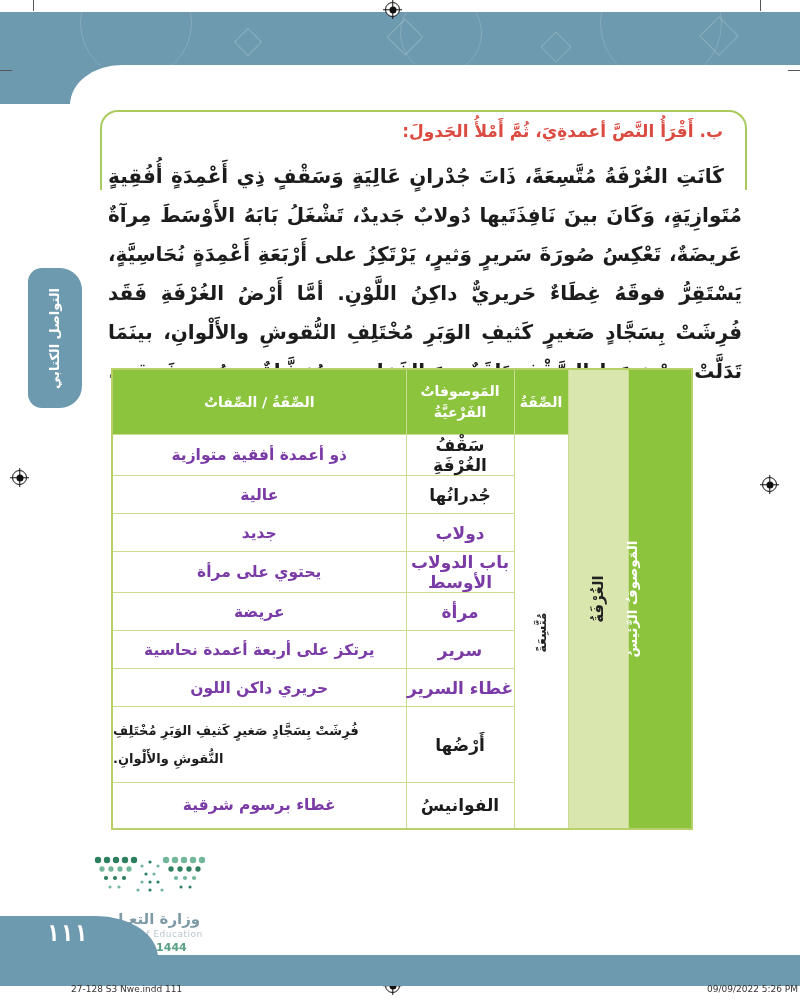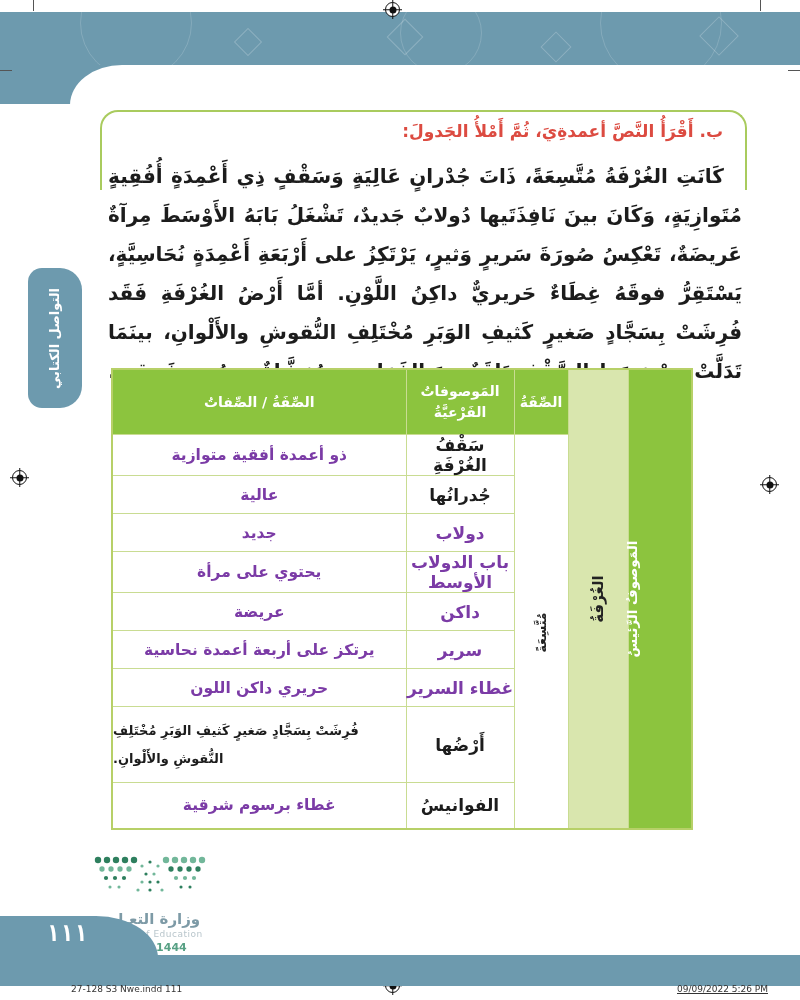--- a/index.html
+++ b/index.html
@@ -63,21 +63,21 @@
   .bottom-band{position:absolute;left:0;top:955px;width:800px;height:31px;background:#6d9aae;}
   .bottom-band-left{position:absolute;left:0;top:916px;width:158px;height:70px;background:#6d9aae;border-top-right-radius:62px 42px;}
   .page-number{position:absolute;left:46px;top:920px;color:#fff;font-size:23px;font-weight:bold;letter-spacing:5px;direction:rtl;font-family:Liberation Mono, monospace;}
   .moe-logo{position:absolute;left:85px;top:852px;width:130px;text-align:center;direction:ltr;}
   .moe-logo svg{display:block;margin:0 auto;}
   .moe-ar{color:#7d9aa6;font-size:15px;font-weight:bold;margin-top:12px;direction:rtl;}
   .moe-en{color:#b9c6cc;font-size:9px;letter-spacing:.5px;margin-top:1px;}
   .moe-years{color:#58a185;font-size:11px;font-weight:bold;margin-top:2px;}
   .foot-note{position:absolute;top:984px;font-size:9px;color:#333;direction:ltr;margin-left:31px;}
   .foot-left{left:40px;}
-  .foot-right{left:646px;text-decoration:underline;}
+  .foot-right{left:676px;}
 </style>
 </head>
 <body>
 
 <div class="top-band-left"></div>
 <div class="top-band">
   <span class="pat-circle" style="left:80px;top:-45px;width:110px;height:110px;"></span>
   <span class="pat-circle" style="left:400px;top:-20px;width:80px;height:80px;"></span>
   <span class="pat-circle" style="left:600px;top:-50px;width:120px;height:120px;"></span>
   <span class="pat-diamond" style="left:238px;top:20px;width:18px;height:18px;"></span>
@@ -147,21 +147,21 @@
         </tr>
         <tr style="height: 38px;">
           <td class="cell sub-cell ink-purple">دولاب</td>
           <td class="cell attr-cell ink-purple">جديد</td>
         </tr>
         <tr style="height: 38px;">
           <td class="cell sub-cell ink-purple">باب الدولاب الأوسط</td>
           <td class="cell attr-cell ink-purple">يحتوي على مرأة</td>
         </tr>
         <tr style="height: 38px;">
-          <td class="cell sub-cell ink-purple">داكن</td>
+          <td class="cell sub-cell ink-purple">مرأة</td>
           <td class="cell attr-cell ink-purple">عريضة</td>
         </tr>
         <tr style="height: 38px;">
           <td class="cell sub-cell ink-purple">سرير</td>
           <td class="cell attr-cell ink-purple">يرتكز على أربعة أعمدة نحاسية</td>
         </tr>
         <tr style="height: 38px;">
           <td class="cell sub-cell ink-purple">غطاء السرير</td>
           <td class="cell attr-cell ink-purple">حريري داكن اللون</td>
         </tr>

